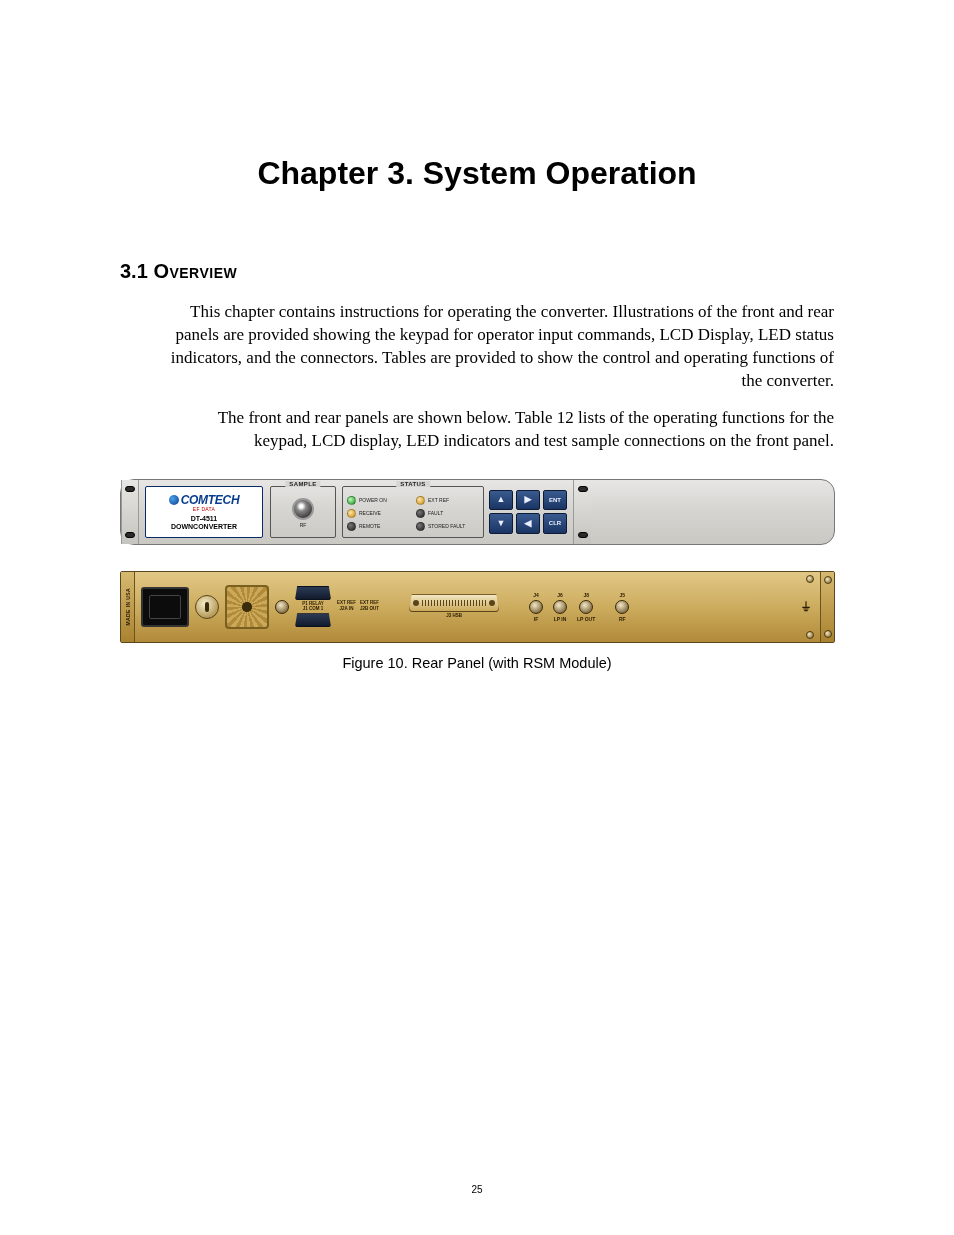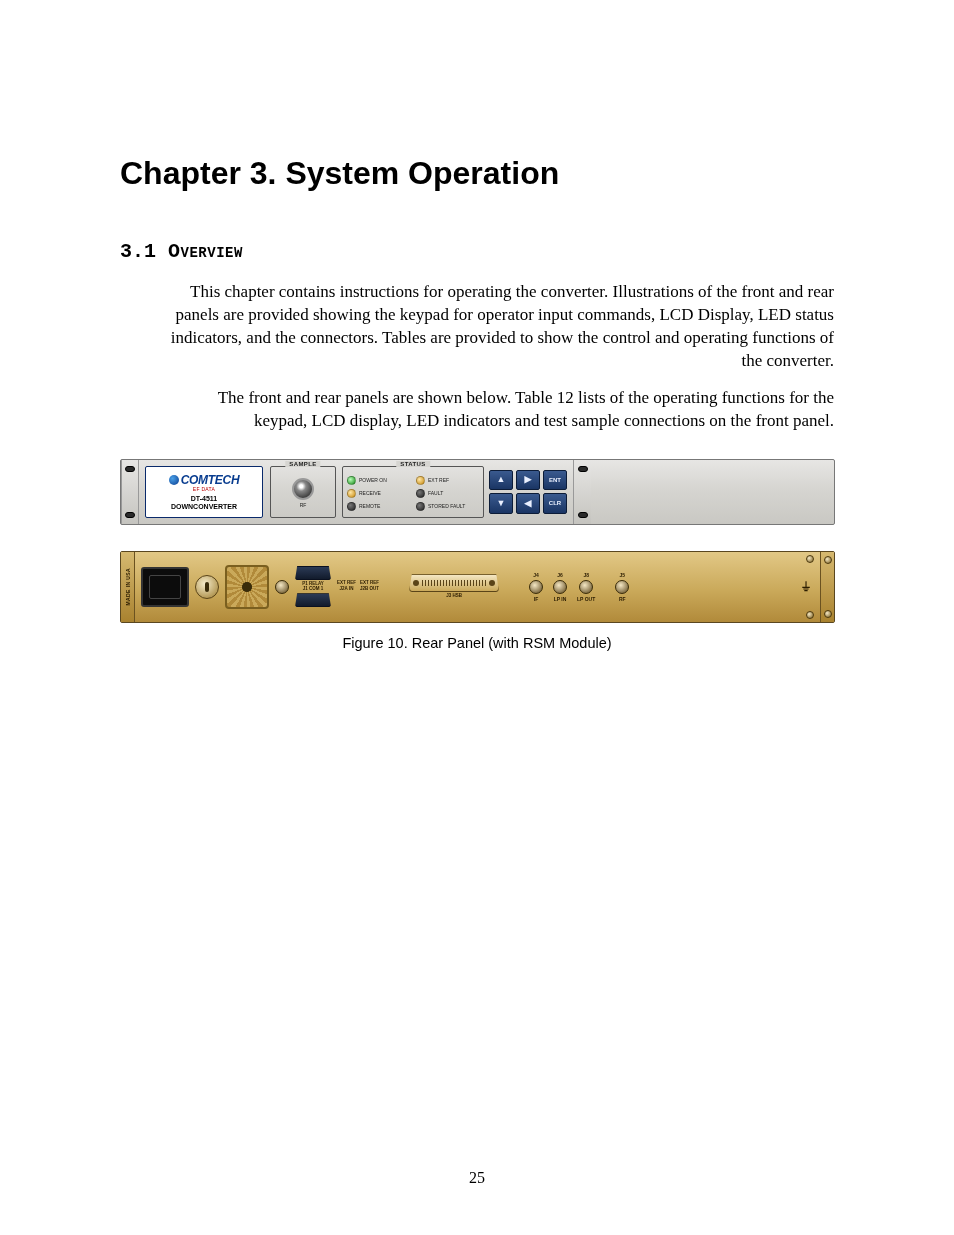--- a/index.html
+++ b/index.html
@@ -9,26 +9,26 @@
     background: #fff;
     font-family: "Times New Roman", Times, serif;
     color: #000;
     position: relative;
     padding: 100px 120px 60px 120px;
   }
   .chapter-title {
     font-family: Arial, Helvetica, sans-serif;
     font-weight: bold;
     font-size: 32px;
-    text-align: left;
+    text-align: center;
     margin-top: 55px;
-    margin-bottom: 48px;
+    margin-bottom: 68px;
   }
   .section-heading {
-    font-family: Liberation Mono, monospace;
+    font-family: Liberation Sans, sans-serif;
     font-weight: bold;
     font-size: 20px;
     margin-bottom: 18px;
   }
   .section-heading .num { font-variant: normal; }
   .section-heading .label { font-variant: small-caps; letter-spacing: 0.5px; }
   .body-text {
     font-size: 17px;
     line-height: 1.35;
     margin-left: 42px;
@@ -44,21 +44,21 @@
     margin-bottom: 28px;
   }
 
   
   .front-panel {
     width: 715px;
     height: 66px;
     margin: 0 auto;
     background: linear-gradient(#e7e6e4, #d6d5d1 45%, #c9c8c3);
     border: 1px solid #777;
-    border-radius: 2px;
+    border-radius: 14px;
     display: flex;
     align-items: stretch;
     font-family: Arial, Helvetica, sans-serif;
     position: relative;
   }
   .ear {
     width: 18px;
     background: linear-gradient(#e7e6e4, #c5c4bf);
     border-right: 1px solid #999;
     border-left: 1px solid #999;
@@ -296,25 +296,25 @@
   .rear-handle .sc {
     width: 8px; height: 8px; border-radius: 50%;
     background: radial-gradient(circle at 35% 35%, #f4e7c4, #7a5f1f);
     border: 1px solid #4d3a10; margin: 0 auto;
   }
   .ext-ref-row { display: flex; gap: 4px; align-items: center; }
   .ext-ref-col { display: flex; flex-direction: column; align-items: center; gap: 1px; }
 
   .page-number {
     position: absolute;
-    bottom: 48px;
+    bottom: 40px;
     left: 0; right: 0;
     text-align: center;
-    font-family: Liberation Serif, serif;
-    font-size: 16px;
+    font-family: Liberation Sans, sans-serif;
+    font-size: 10px;
   }
 </style>
 </head>
 <body>
 
 <h1 class="chapter-title">Chapter 3.  System Operation</h1>
 
 <h2 class="section-heading">
   <span class="num">3.1</span>
   <span> </span>

